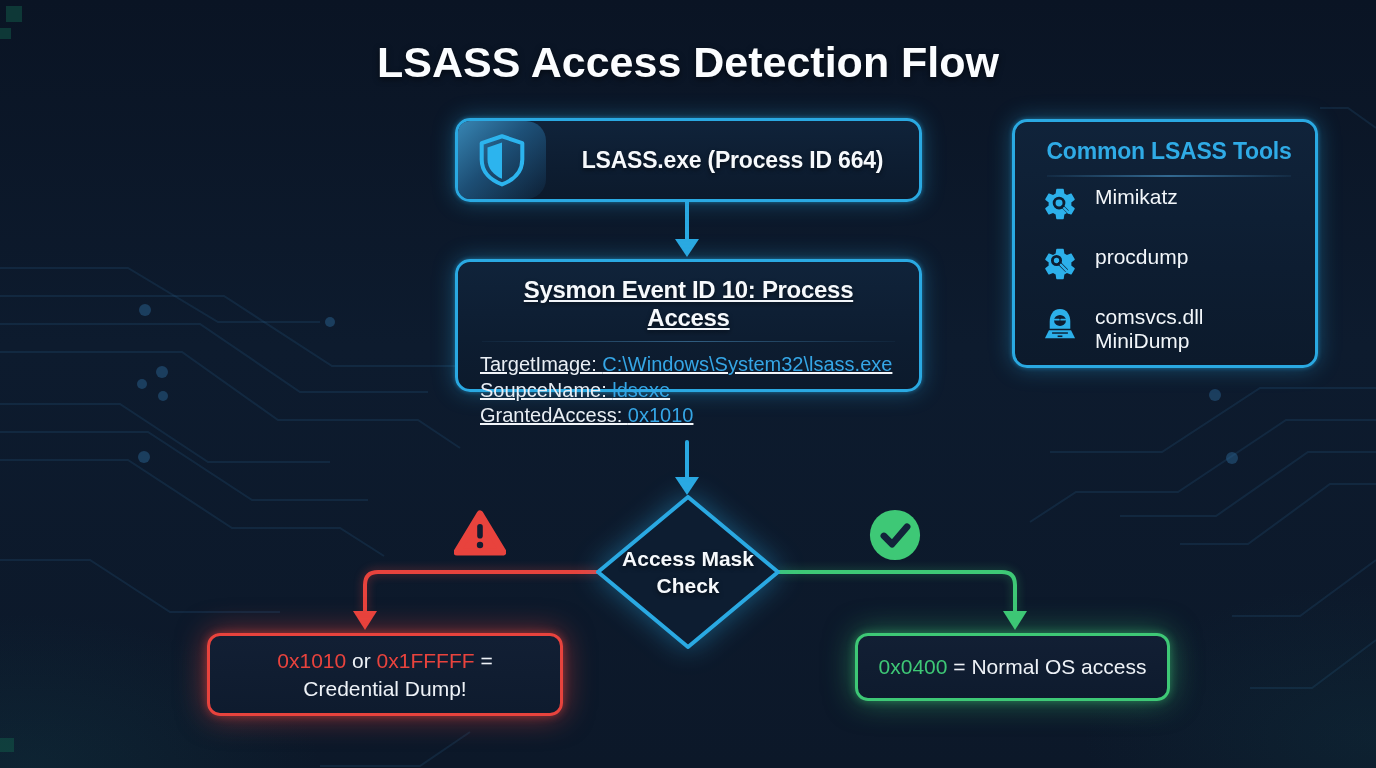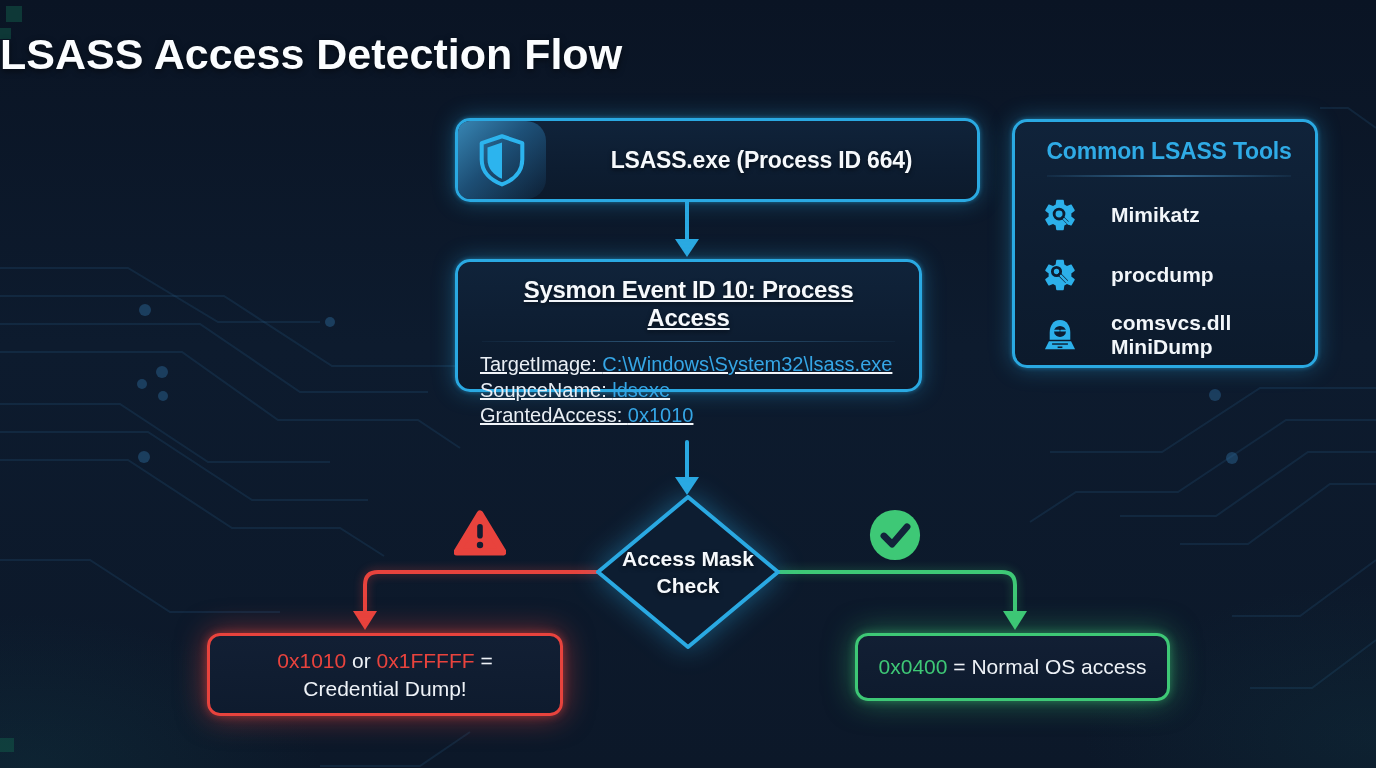--- a/index.html
+++ b/index.html
@@ -12,62 +12,62 @@
       linear-gradient(180deg,#0a1424 0%, #0d1b2e 45%, #0c1829 100%);
     color:#f2f5f9;
   }
   .bg-traces{position:absolute;inset:0;pointer-events:none;}
   .corner-sq{position:absolute;background:rgba(18,92,74,.5);}
   .sq1{left:6px;top:6px;width:16px;height:16px;}
   .sq2{left:0px;top:28px;width:11px;height:11px;}
   .sq3{left:0px;top:738px;width:14px;height:14px;}
 
   .title{
-    position:absolute; left:0; right:0; top:30px; margin:0;
-    font-size:43px; font-weight:bold; letter-spacing:0px;
+    position:absolute; left:0; right:0; top:30px; margin:8px;
+    text-align:center; font-size:43px; font-weight:bold; letter-spacing:0px;
     color:#fbfdff; text-shadow:0 2px 6px rgba(0,0,0,.55);
   }
 
   .connectors{position:absolute;inset:0;pointer-events:none;}
   .c-blue{stroke:#2aa9e2;}
   .c-red{stroke:#e8433d; filter:drop-shadow(0 0 5px rgba(232,67,61,.45));}
   .c-green{stroke:#3ec876; filter:drop-shadow(0 0 5px rgba(62,200,118,.4));}
   .conn{fill:none;stroke-width:4;stroke-linecap:round;}
   .head-blue{fill:#2aa9e2;}
   .head-red{fill:#e8433d;}
   .head-green{fill:#3ec876;}
 
   .node{
     position:absolute; box-sizing:border-box;
     border:3px solid #2aa9e2; border-radius:15px;
     background:linear-gradient(180deg,#10233a 0%, #0d1d31 60%, #0c1a2c 100%);
     box-shadow:0 0 22px rgba(42,169,226,.38), 0 0 4px rgba(42,169,226,.5);
   }
-  .process{left:455px; top:118px; width:525px; height:84px; display:flex; align-items:stretch; overflow:hidden;}
+  .process{left:455px; top:118px; width:467px; height:84px; display:flex; align-items:stretch; overflow:hidden;}
   .icon-well{
     width:88px; flex:0 0 88px; display:flex; align-items:center; justify-content:center;
     border-radius:11px 20px 20px 11px;
     background:linear-gradient(135deg, rgba(62,150,200,.85) 0%, rgba(34,95,140,.75) 45%, rgba(16,45,75,.25) 100%);
   }
   .process-label{
     flex:1; display:flex; align-items:center; justify-content:center;
     font-size:23px; font-weight:bold; letter-spacing:-.2px; color:#f6f9fc;
     text-shadow:0 2px 4px rgba(0,0,0,.5);
   }
 
   .sysmon{left:455px; top:259px; width:467px; height:133px; padding:14px 22px 12px 22px;text-decoration:underline;}
   .sysmon-title{text-align:center; font-size:24px; font-weight:bold; letter-spacing:-.3px; color:#f6f9fc; text-shadow:0 2px 4px rgba(0,0,0,.5);}
   .sysmon-divider{height:1px; margin:9px 2px 10px 2px; background:linear-gradient(90deg,rgba(80,160,215,.05),rgba(90,170,225,.45),rgba(80,160,215,.05));}
   .sysmon-field{font-size:20px; line-height:25.5px; white-space:pre; color:#e9eef4;}
   .field-value{color:#35a6e6;}
 
   .tools{left:1012px; top:119px; width:306px; height:249px; padding:16px 18px 0 26px;}
   .tools-title{text-align:center; font-size:23px; font-weight:bold; color:#2fabe6; letter-spacing:-.2px;}
   .tools-divider{height:2px; margin:10px 6px 8px 6px; background:linear-gradient(90deg,rgba(70,150,205,.08),rgba(80,165,220,.55),rgba(70,150,205,.08));}
-  .tool-row{display:flex; align-items:center; gap:32px; height:60px;font-weight:bold;}
+  .tool-row{display:flex; align-items:flex-start; gap:16px; height:60px;}
   .tool-icon{width:38px; height:38px; flex:0 0 38px; display:flex; align-items:center; justify-content:center;}
   .tool-label{font-size:21px; color:#f2f6fa;}
 
   .diamond-wrap{position:absolute; left:588px; top:489px; width:200px; height:166px;}
   .diamond-svg{position:absolute; inset:0; overflow:visible;}
   .diamond-shape{fill:#0d1d31; stroke:#2aa9e2; stroke-width:4; stroke-linejoin:round;
     filter:drop-shadow(0 0 14px rgba(42,169,226,.45));}
   .diamond-text{
     position:absolute; inset:0; display:flex; flex-direction:column; align-items:center; justify-content:center;
     font-size:21px; font-weight:bold; line-height:27px; color:#f6f9fc; text-align:center;

